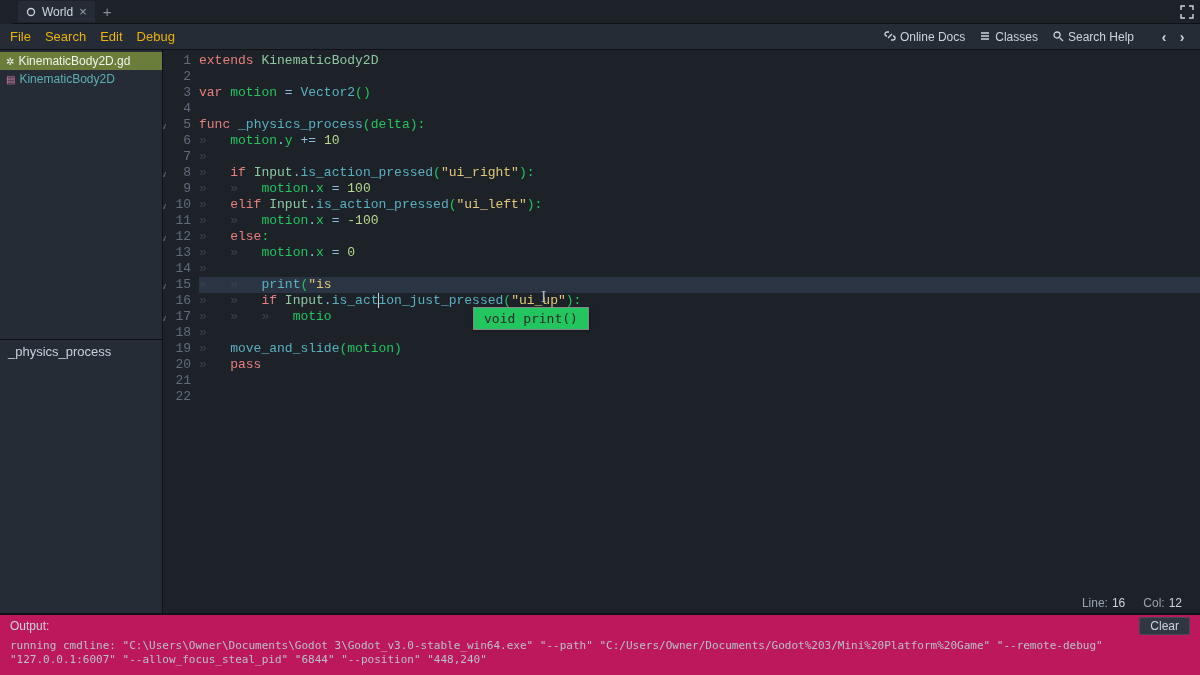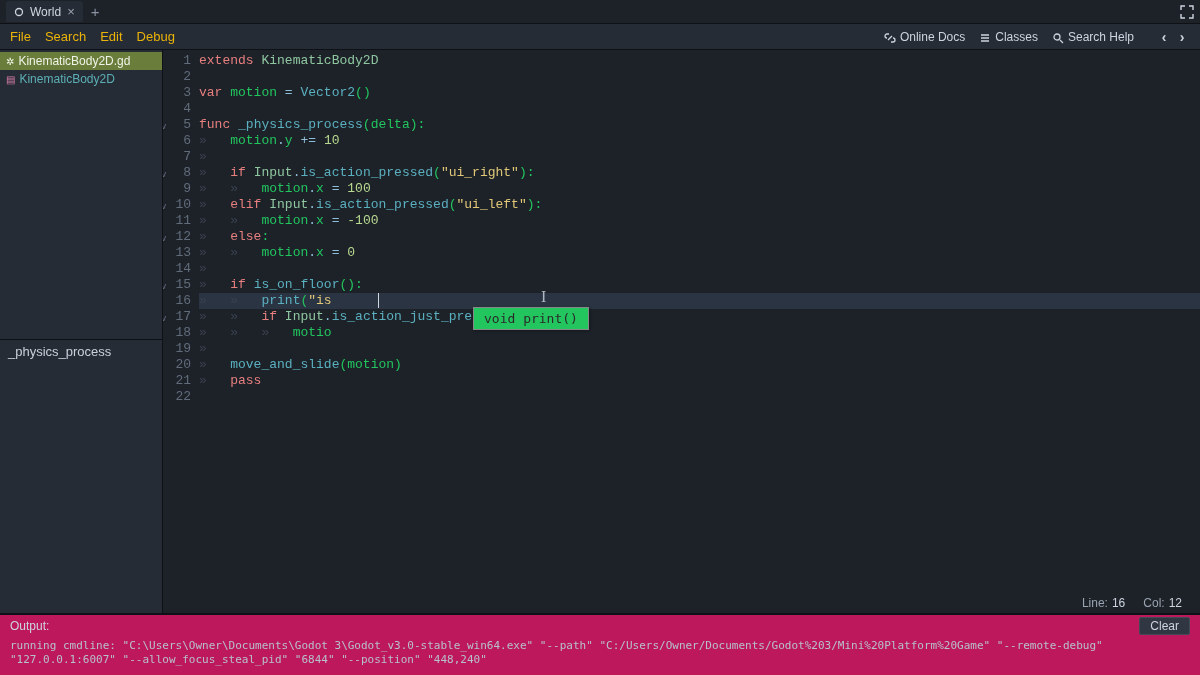--- a/index.html
+++ b/index.html
@@ -13,20 +13,21 @@
   display: flex;
   flex-direction: column;
 }
 .tab-bar {
   height: 24px;
   background: #1d2229;
   display: flex;
   align-items: center;
   padding: 0 6px;
   border-bottom: 1px solid #0e1115;
+  margin-left: 12px;
 }
 .tab {
   display: flex;
   align-items: center;
   gap: 6px;
   padding: 3px 8px;
   background: #262c36;
   border-radius: 3px 3px 0 0;
   color: #d0d6e0;
   font-size: 12px;
@@ -40,21 +41,21 @@
   background: #262c36;
   display: flex;
   align-items: center;
   padding: 0 10px;
   gap: 14px;
   font-size: 13px;
   border-bottom: 1px solid #0e1115;
 }
 .menu-item { color: #eab308; cursor: pointer; }
 .menu-right { margin-left: auto; display: flex; gap: 14px; align-items: center; }
-.menu-right-item { display: flex; align-items: flex-end; gap: 4px; color: #cdd4de; cursor: pointer; font-size: 12px; }
+.menu-right-item { display: flex; align-items: flex-start; gap: 4px; color: #cdd4de; cursor: pointer; font-size: 12px; }
 .nav-arrows { display: flex; gap: 2px; margin-left: 8px; }
 .nav-arrow {
   width: 16px; height: 18px; display: flex; align-items: center; justify-content: center;
   color: #cdd4de; cursor: pointer; font-size: 14px; font-weight: bold;
 }
 
 .main-row {
   flex: 1;
   display: flex;
   overflow: hidden;
@@ -302,21 +303,20 @@
           <div class="code-line"><span class="kw">func</span><span> </span><span class="fn">_physics_process</span><span class="ident">(</span><span class="ident">delta</span><span class="ident">):</span></div>
           <div class="code-line"><span class="indent-guide">»   </span><span class="ident">motion</span><span class="op">.</span><span class="ident">y</span><span> </span><span class="op">+=</span><span> </span><span class="num">10</span></div>
           <div class="code-line"><span class="indent-guide">»</span></div>
           <div class="code-line"><span class="indent-guide">»   </span><span class="kw">if</span><span> </span><span class="cls">Input</span><span class="op">.</span><span class="fn">is_action_pressed</span><span class="ident">(</span><span class="str">"ui_right"</span><span class="ident">):</span></div>
           <div class="code-line"><span class="indent-guide">»   »   </span><span class="ident">motion</span><span class="op">.</span><span class="ident">x</span><span> </span><span class="op">=</span><span> </span><span class="num">100</span></div>
           <div class="code-line"><span class="indent-guide">»   </span><span class="kw">elif</span><span> </span><span class="cls">Input</span><span class="op">.</span><span class="fn">is_action_pressed</span><span class="ident">(</span><span class="str">"ui_left"</span><span class="ident">):</span></div>
           <div class="code-line"><span class="indent-guide">»   »   </span><span class="ident">motion</span><span class="op">.</span><span class="ident">x</span><span> </span><span class="op">=</span><span> </span><span class="num">-100</span></div>
           <div class="code-line"><span class="indent-guide">»   </span><span class="kw">else</span><span class="ident">:</span></div>
           <div class="code-line"><span class="indent-guide">»   »   </span><span class="ident">motion</span><span class="op">.</span><span class="ident">x</span><span> </span><span class="op">=</span><span> </span><span class="num">0</span></div>
           <div class="code-line"><span class="indent-guide">»</span></div>
-          <div class="code-line"><span class="indent-guide">»   </span><span class="kw">if</span><span> </span><span class="fn">is_on_floor</span><span class="ident">():</span></div>
           <div class="code-line hl"><span class="indent-guide">»   »   </span><span class="fn">print</span><span class="ident">(</span><span class="str">"is</span></div>
           <div class="code-line"><span class="indent-guide">»   »   </span><span class="kw">if</span><span> </span><span class="cls">Input</span><span class="op">.</span><span class="fn">is_action_just_pressed</span><span class="ident">(</span><span class="str">"ui_up"</span><span class="ident">):</span></div>
           <div class="code-line"><span class="indent-guide">»   »   »   </span><span class="ident">motio</span></div>
           <div class="code-line"><span class="indent-guide">»</span></div>
           <div class="code-line"><span class="indent-guide">»   </span><span class="fn">move_and_slide</span><span class="ident">(</span><span class="ident">motion</span><span class="ident">)</span></div>
           <div class="code-line"><span class="indent-guide">»   </span><span class="kw">pass</span></div>
           <div class="code-line"></div>
         </div>
     </div>
     <div class="tooltip">void print()</div>

